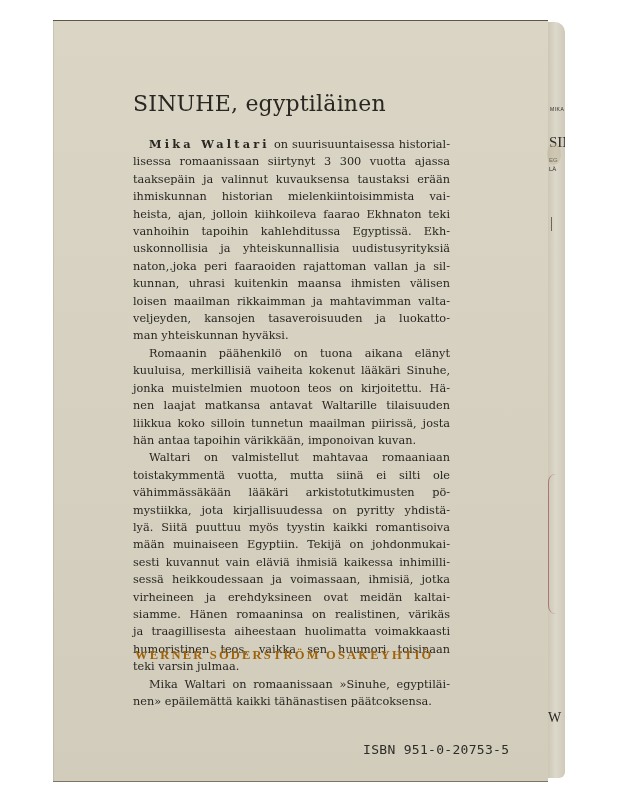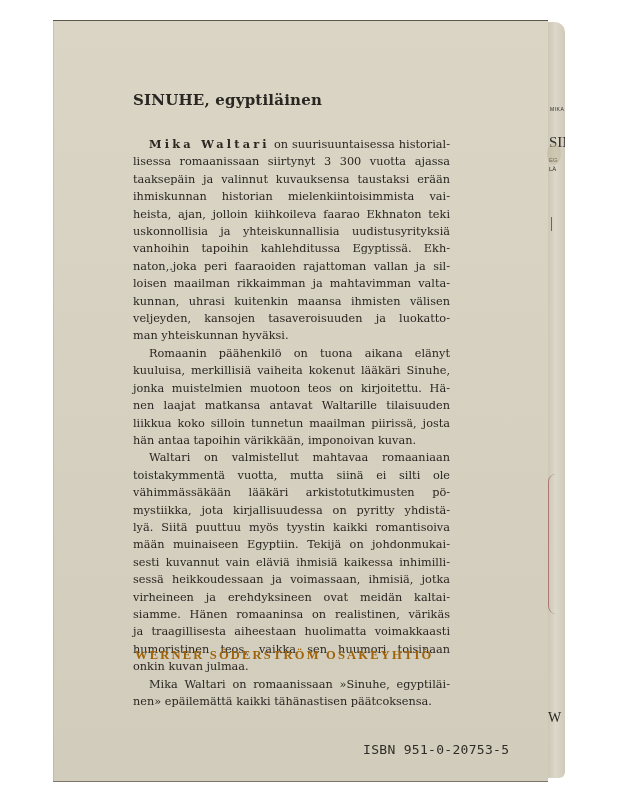--- a/index.html
+++ b/index.html
@@ -31,22 +31,22 @@
     left: 0px; top: 452px; width: 8px; height: 140px;
     border-left: 1px solid #a0535a; border-radius: 8px 0 0 8px; opacity: 0.7;
   }
   .spine-pub { left: 0px; top: 688px; font-size: 14px; font-family: "Liberation Serif", serif; }
   .stain {
     position: absolute; left: 547px; top: 143px; width: 14px; height: 22px;
     border-radius: 50%; background: rgba(190,180,150,0.45);
   }
   .title {
     position: absolute; left: 133px; top: 91px; width: 320px;
-    font-family: "DejaVu Serif", "Liberation Serif", serif; font-weight: bold;
-    font-size: 15px; color: #2a2622; letter-spacing: 0.2px; white-space: nowrap;
+    font-family: "DejaVu Serif", "Liberation Serif", serif; font-weight: normal;
+    font-size: 22px; color: #2a2622; letter-spacing: 0.2px; white-space: nowrap;
   }
   .body-text {
     position: absolute; left: 133px; top: 136px; width: 317px;
     font-family: "DejaVu Serif", "Liberation Serif", serif;
     font-size: 11.3px; line-height: 17.4px; color: #2a2622;
     text-align: justify;
   }
   .line { display: block; white-space: nowrap; text-align-last: justify; text-align: justify; }
   .line.last { text-align-last: left; }
   .indent { padding-left: 16px; }
@@ -82,25 +82,25 @@
 
 <div class="title">SINUHE, egyptiläinen</div>
 
 <div class="body-text" id="body-text">
     <div>
       <span class="line indent"><span class="spaced">Mika Waltari</span><span> on suurisuuntaisessa historial-</span></span>
       <span class="line"><span>lisessa romaanissaan siirtynyt 3 300 vuotta ajassa</span></span>
       <span class="line"><span>taaksepäin ja valinnut kuvauksensa taustaksi erään</span></span>
       <span class="line"><span>ihmiskunnan historian mielenkiintoisimmista vai-</span></span>
       <span class="line"><span>heista, ajan, jolloin kiihkoileva faarao Ekhnaton teki</span></span>
+      <span class="line"><span>vanhoihin tapoihin kahlehditussa Egyptissä. Ekh-</span></span>
       <span class="line"><span>uskonnollisia ja yhteiskunnallisia uudistusyrityksiä</span></span>
-      <span class="line"><span>vanhoihin tapoihin kahlehditussa Egyptissä. Ekh-</span></span>
       <span class="line"><span>naton,.joka peri faaraoiden rajattoman vallan ja sil-</span></span>
+      <span class="line"><span>kunnan, uhrasi kuitenkin maansa ihmisten välisen</span></span>
       <span class="line"><span>loisen maailman rikkaimman ja mahtavimman valta-</span></span>
-      <span class="line"><span>kunnan, uhrasi kuitenkin maansa ihmisten välisen</span></span>
       <span class="line"><span>veljeyden, kansojen tasaveroisuuden ja luokatto-</span></span>
       <span class="line last"><span>man yhteiskunnan hyväksi.</span></span>
     </div>
     <div>
       <span class="line indent"><span>Romaanin päähenkilö on tuona aikana elänyt</span></span>
       <span class="line"><span>kuuluisa, merkillisiä vaiheita kokenut lääkäri Sinuhe,</span></span>
       <span class="line"><span>jonka muistelmien muotoon teos on kirjoitettu. Hä-</span></span>
       <span class="line"><span>nen laajat matkansa antavat Waltarille tilaisuuden</span></span>
       <span class="line"><span>liikkua koko silloin tunnetun maailman piirissä, josta</span></span>
       <span class="line last"><span>hän antaa tapoihin värikkään, imponoivan kuvan.</span></span>
@@ -111,21 +111,21 @@
       <span class="line"><span>vähimmässäkään lääkäri arkistotutkimusten pö-</span></span>
       <span class="line"><span>mystiikka, jota kirjallisuudessa on pyritty yhdistä-</span></span>
       <span class="line"><span>lyä. Siitä puuttuu myös tyystin kaikki romantisoiva</span></span>
       <span class="line"><span>mään muinaiseen Egyptiin. Tekijä on johdonmukai-</span></span>
       <span class="line"><span>sesti kuvannut vain eläviä ihmisiä kaikessa inhimilli-</span></span>
       <span class="line"><span>sessä heikkoudessaan ja voimassaan, ihmisiä, jotka</span></span>
       <span class="line"><span>virheineen ja erehdyksineen ovat meidän kaltai-</span></span>
       <span class="line"><span>siamme. Hänen romaaninsa on realistinen, värikäs</span></span>
       <span class="line"><span>ja traagillisesta aiheestaan huolimatta voimakkaasti</span></span>
       <span class="line"><span>humoristinen teos, vaikka sen huumori toisinaan</span></span>
-      <span class="line last"><span>onkin kuvan julmaa.</span></span>
+      <span class="line last"><span>teki varsin julmaa.</span></span>
     </div>
     <div>
       <span class="line indent"><span>Mika Waltari on romaanissaan »Sinuhe, egyptiläi-</span></span>
       <span class="line last"><span>nen» epäilemättä kaikki tähänastisen päätcoksensa.</span></span>
     </div>
   </div>
 
 <div class="publisher">WERNER SÖDERSTRÖM OSAKEYHTIÖ</div>
 
 <div class="isbn">ISBN 951-0-20753-5</div>

